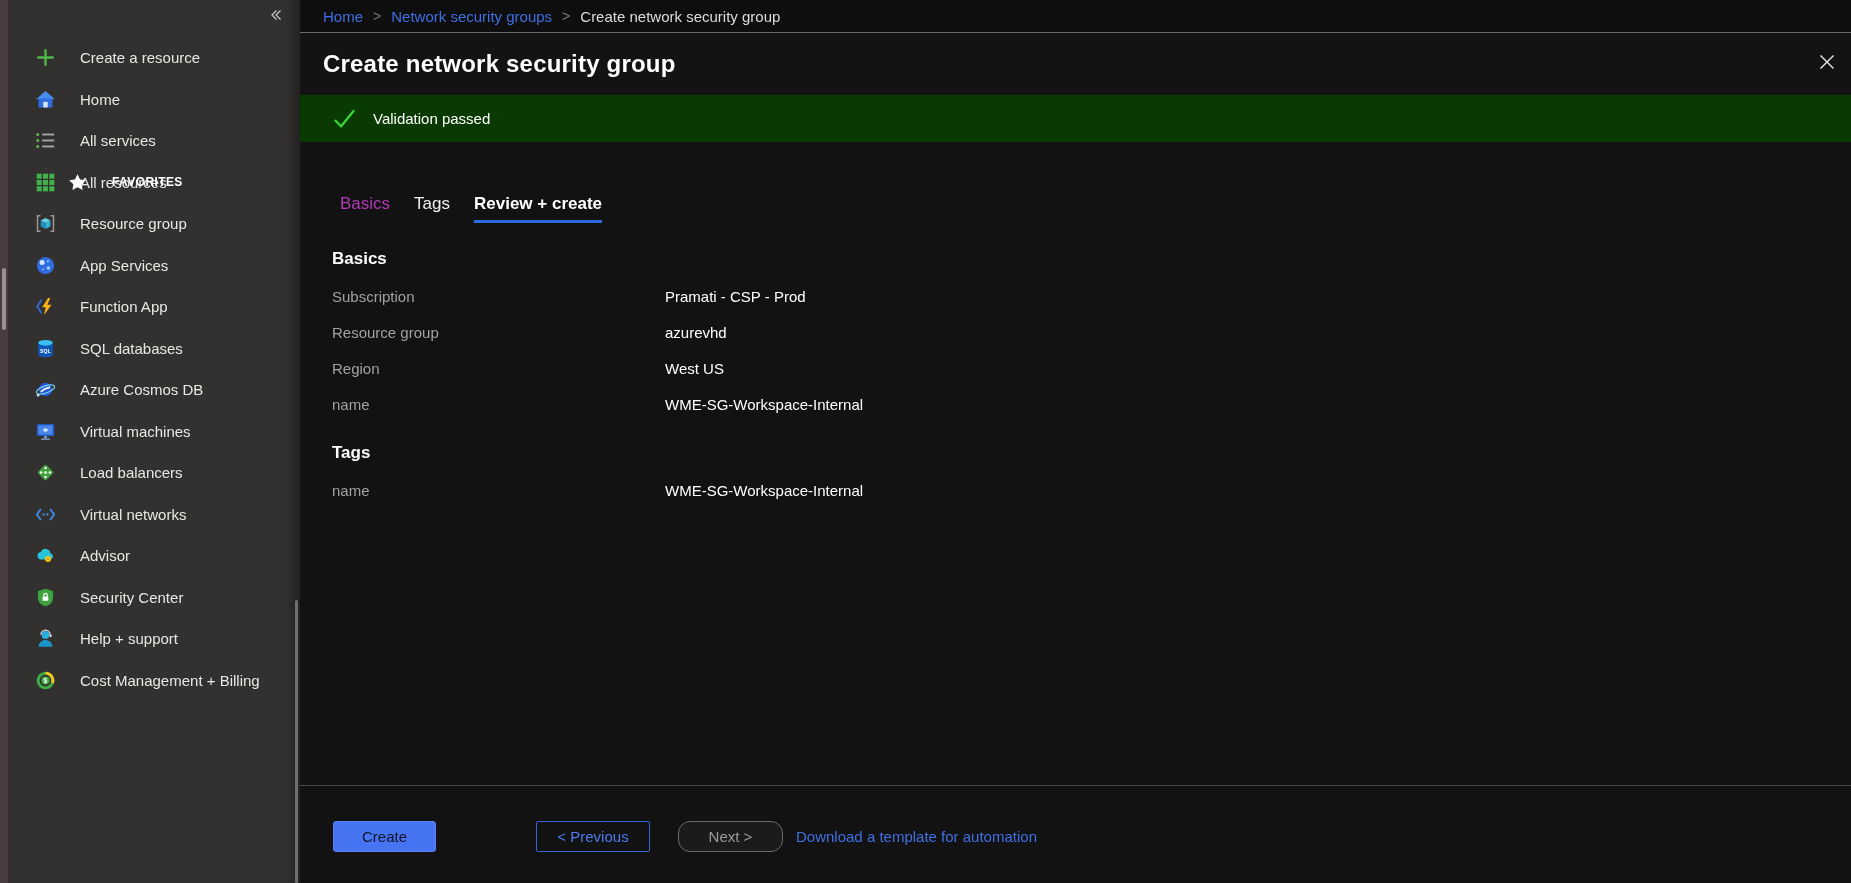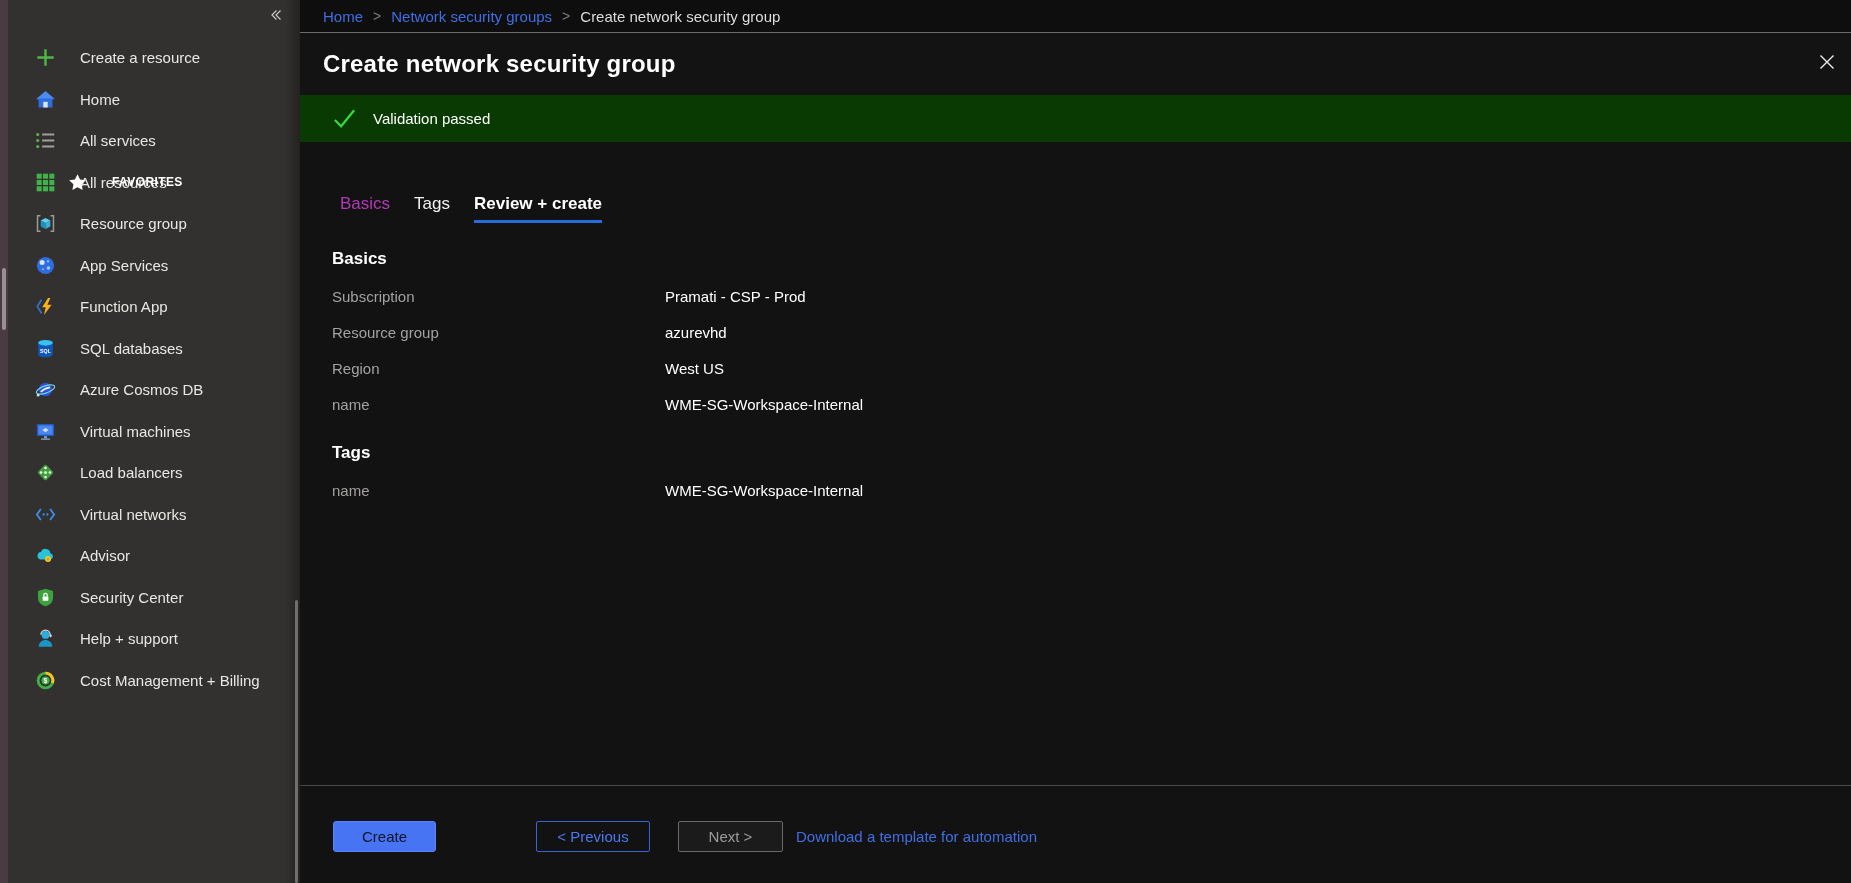--- a/index.html
+++ b/index.html
@@ -63,21 +63,21 @@
   .field-value{color:#ffffff;font-size:15px;}
 
   .footer{position:absolute;left:0;bottom:0;width:100%;height:97px;border-top:1px solid #484848;background:#121212;}
   .btn{position:absolute;top:35px;height:31px;font-size:15px;
        font-family:"Liberation Sans","DejaVu Sans",sans-serif;cursor:pointer;}
   .btn-create{left:33px;width:103px;background:var(--primary_button_bg,#4674f3);
        color:#0e1526;border:1px solid #5a82f5;border-radius:3px;}
   .btn-previous{left:236px;width:114px;background:transparent;color:#4a79f0;
        border:1px solid #3a63d4;border-radius:2px;}
   .btn-next{left:378px;width:105px;background:#1b1b1b;color:#9b9b9b;
-       border:1px solid #696969;border-radius:2px;cursor:default;}
+       border:1px solid #696969;border-radius:12px;cursor:default;}
   .download-link{position:absolute;left:496px;top:35px;line-height:31px;
        color:var(--link_blue,#3e6fe4);font-size:15px;cursor:pointer;text-decoration:none;}
 </style>
 </head>
 <body>
 
 <div class="app" style="--link_blue: #3e6fe4; --accent_blue: #2a6bdb; --visited_magenta: #b23ab7; --success_bg: #083a01; --success_check: #3bd43b; --primary_button_bg: #4674f3; --sidebar_bg: #33312f; --panel_bg: #121212;">
 
   <div class="left-strip">
     <div class="thumb"></div>

